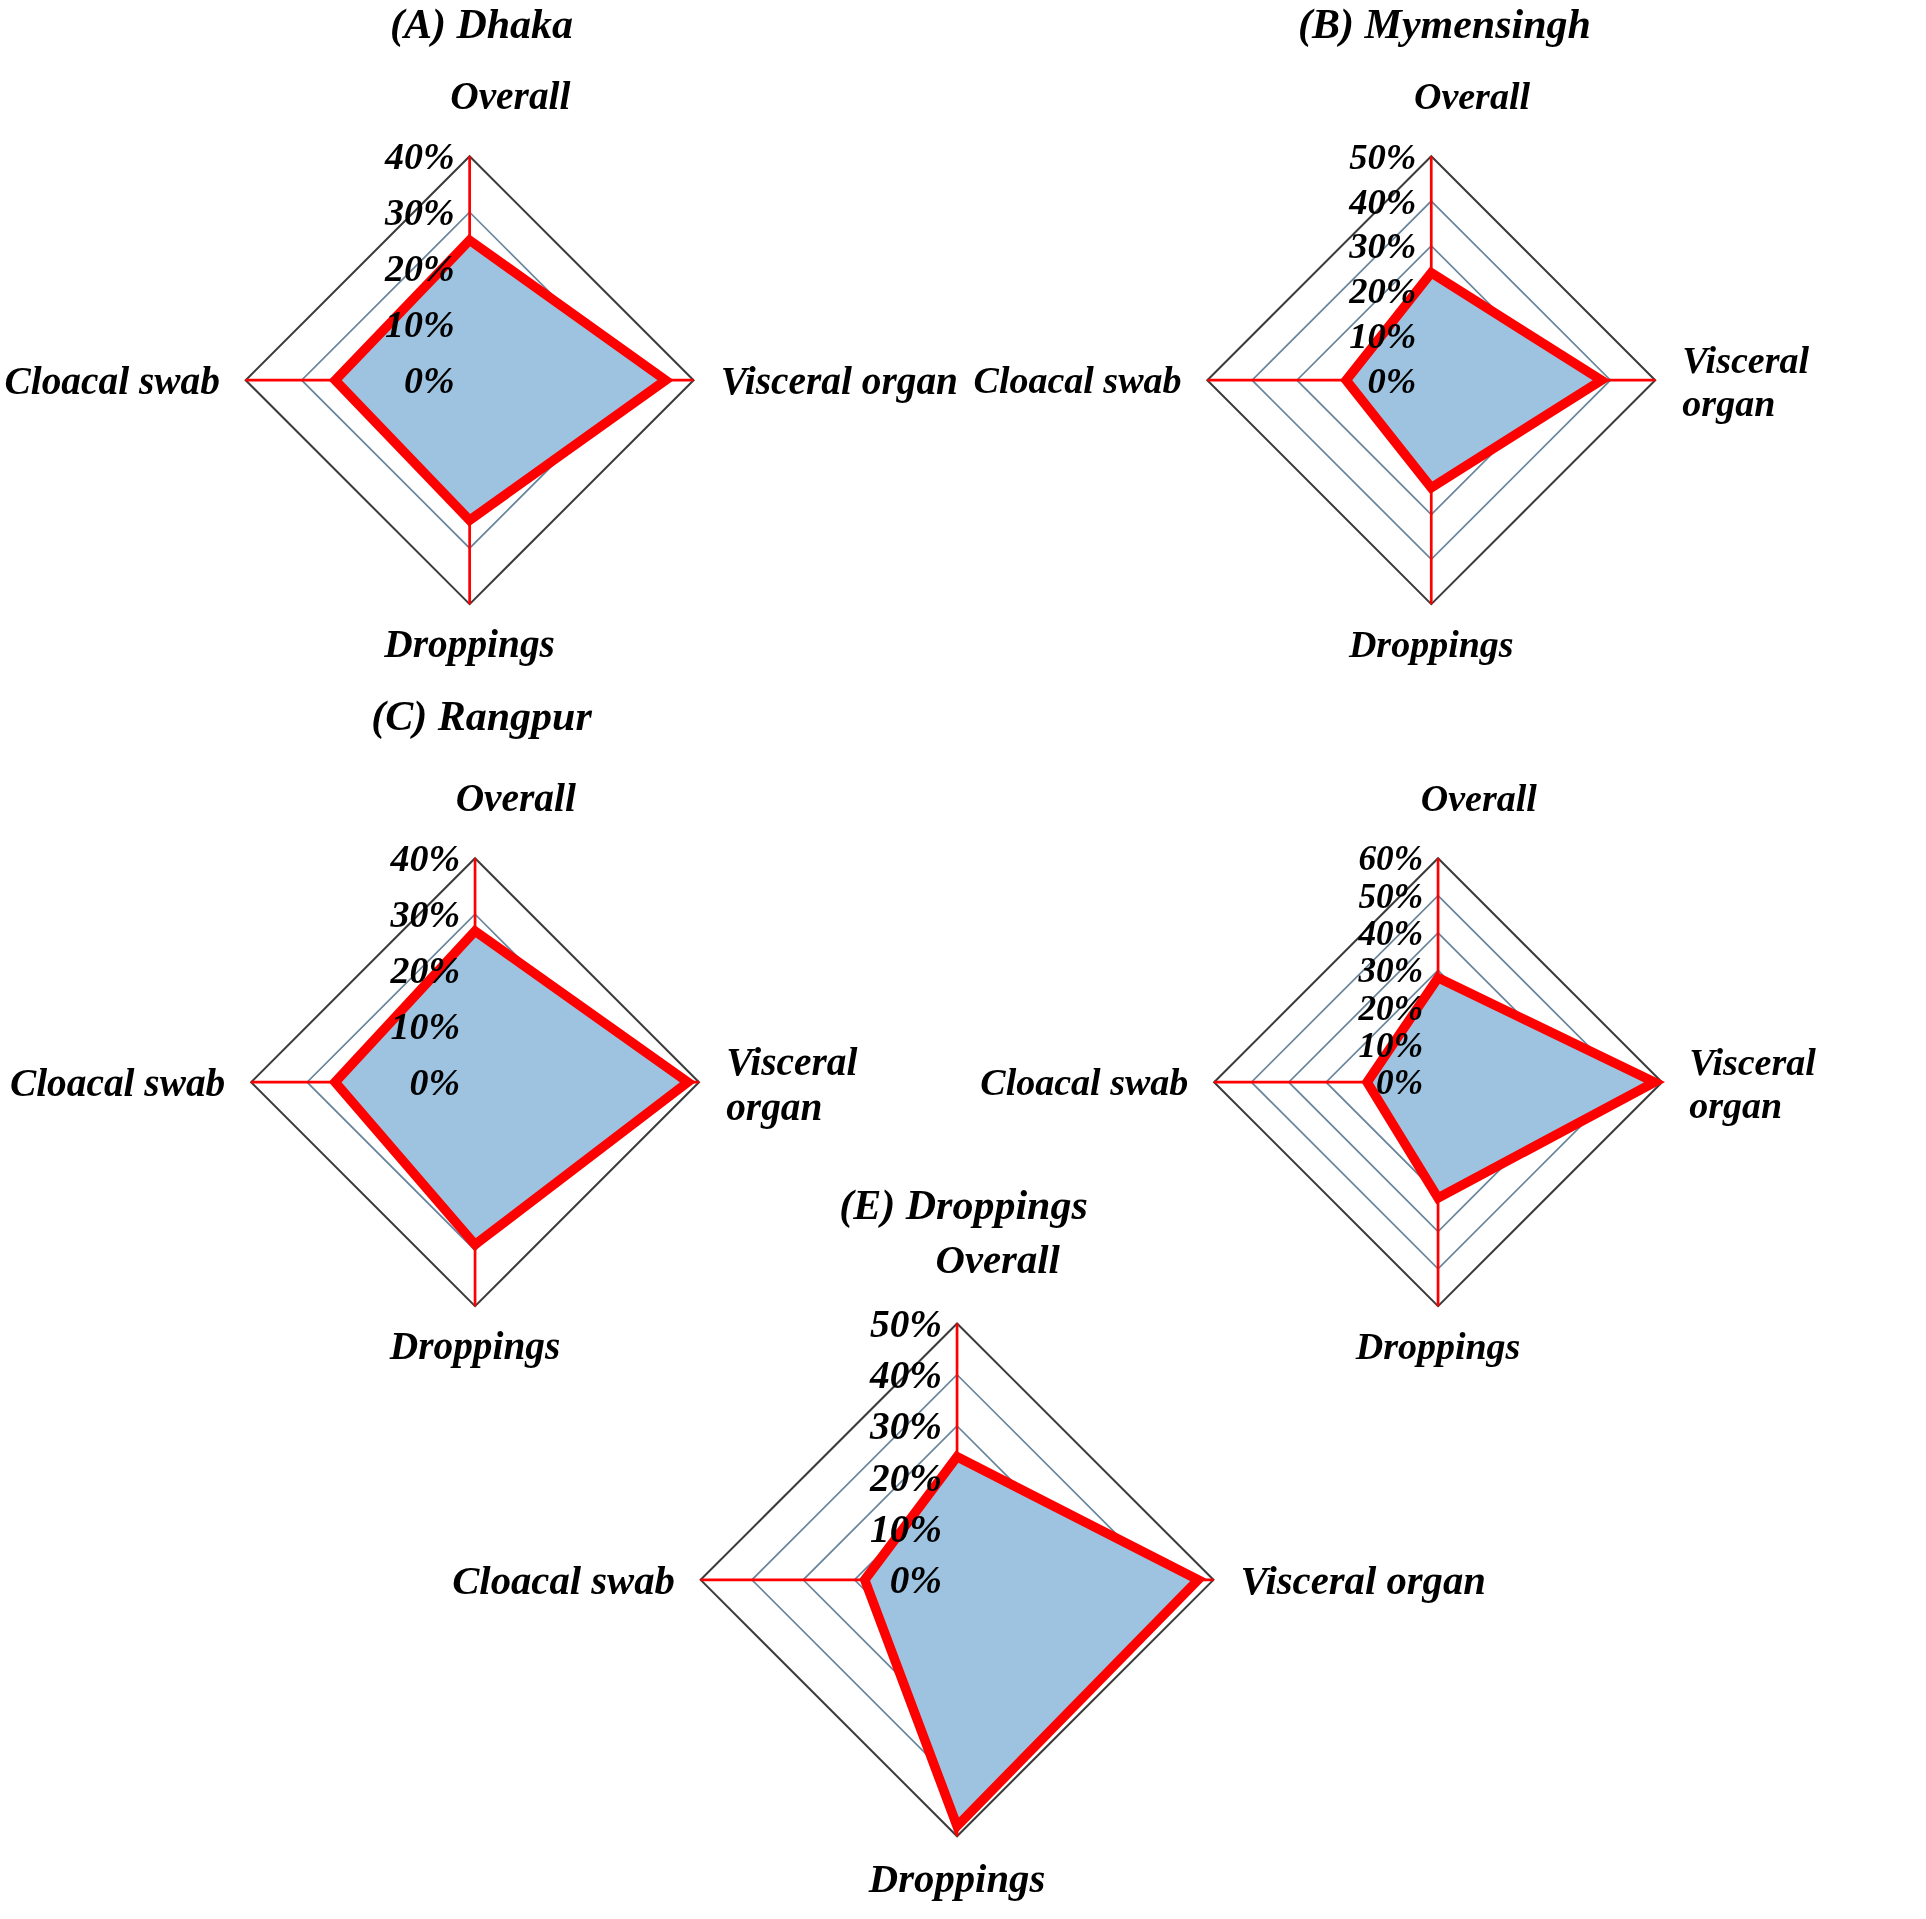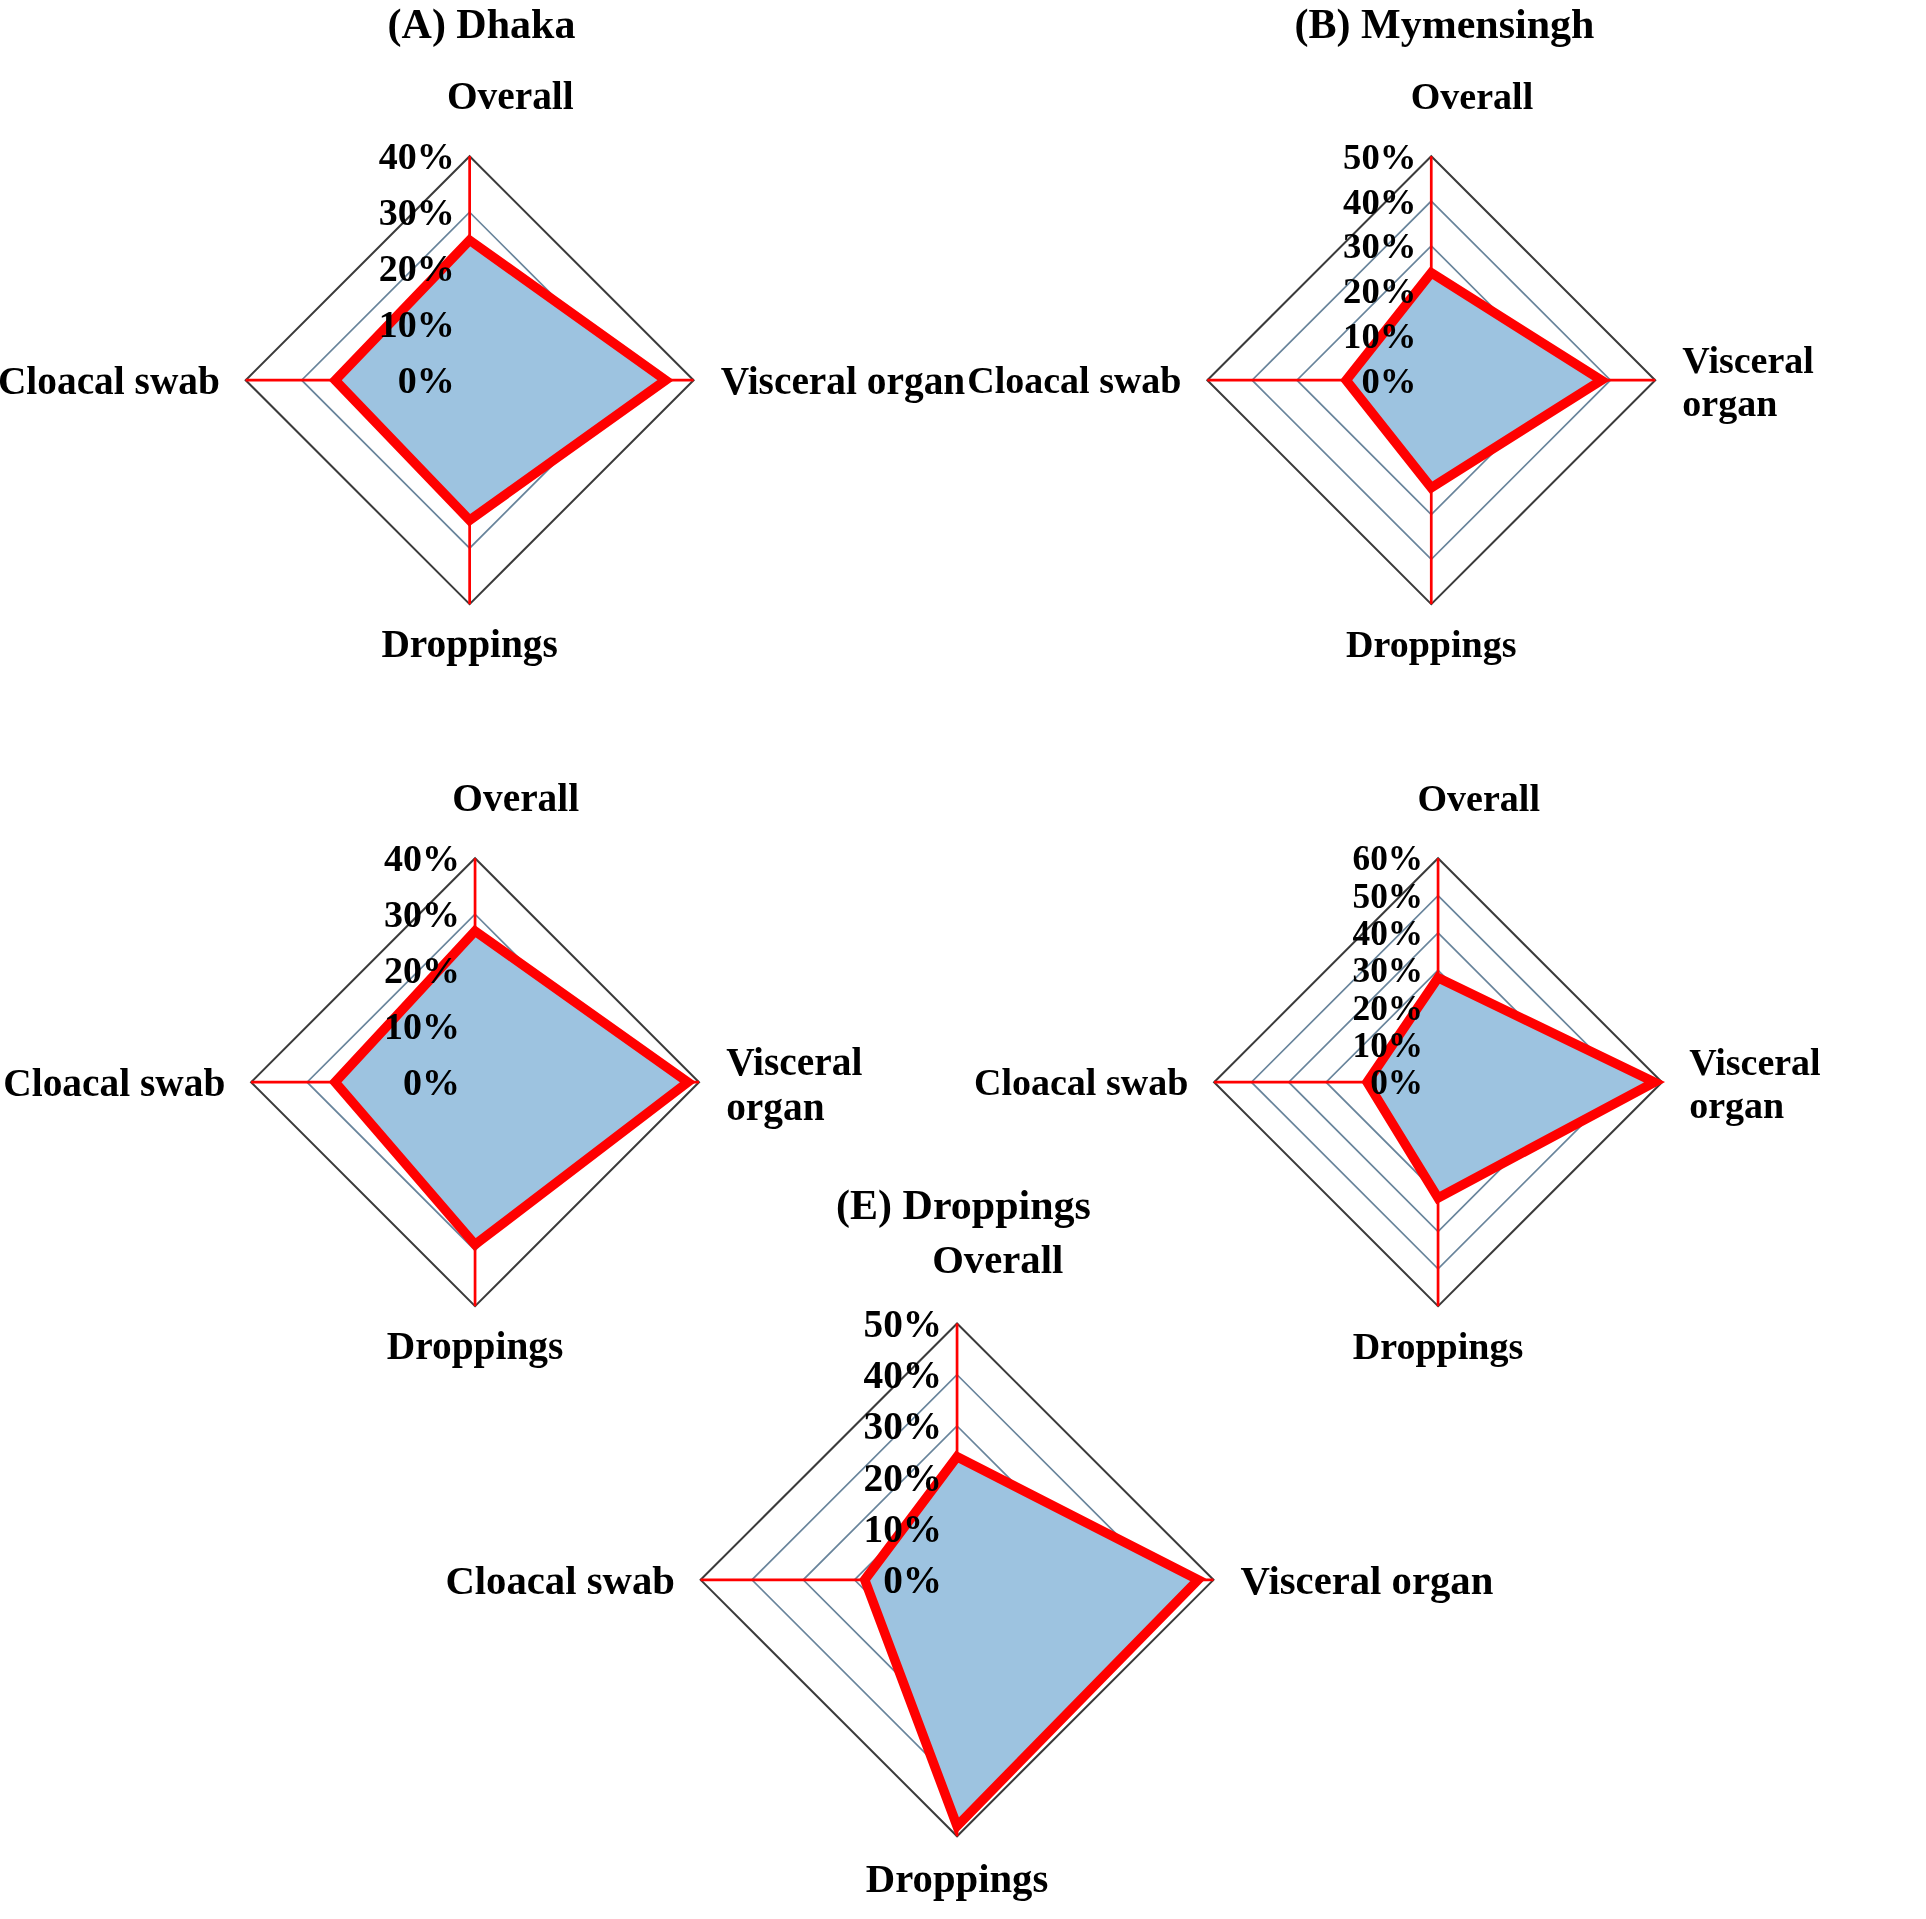--- a/index.html
+++ b/index.html
@@ -7,20 +7,21 @@
     margin: 0; padding: 0;
     background: #ffffff;
     font-family: "Liberation Serif", "DejaVu Serif", serif;
   }
   #figure {
     position: relative;
     width: 1926px;
     height: 1919px;
     background: #ffffff;
     overflow: hidden;
+    font-style: italic;
   }
   .panel {
     position: absolute;
   }
   .panel-title {
     position: absolute;
     left: 0; right: 0;
     top: 0;
     text-align: center;
     font-weight: bold;
@@ -107,20 +108,21 @@
           <text x="750" y="160" text-anchor="middle" font-size="56" class="axis-label">Overall</text>
           <text x="690" y="968" text-anchor="middle" font-size="56" class="axis-label">Droppings</text>
           <text x="322" y="579.04" text-anchor="end" font-size="56" class="axis-label">Cloacal swab</text>
           <text x="1060" y="549.92" text-anchor="start" font-size="56" class="axis-label">Visceral</text>
           <text x="1060" y="613.2" text-anchor="start" font-size="56" class="axis-label">organ</text>
         </svg>
     </div>
   </div>
 
   <div class="panel" style="left:0px; top:692px; width:963px; height:699px;">
+    <div class="panel-title">(C) Rangpur</div>
     <div class="radar-wrap">
       <svg viewBox="0 0 1419 1030" width="963" height="699">
           <polygon points="700,492.5 782.5,575 700,657.5 617.5,575" class="inner-grid"></polygon>
           <polygon points="700,410 865,575 700,740 535,575" class="inner-grid"></polygon>
           <polygon points="700,327.5 947.5,575 700,822.5 452.5,575" class="inner-grid"></polygon>
           <polygon points="700,245 1030,575 700,905 370,575" class="grid-line"></polygon>
           <line x1="700" y1="575" x2="700" y2="245" class="spoke"></line>
           <line x1="700" y1="575" x2="1030" y2="575" class="spoke"></line>
           <line x1="700" y1="575" x2="700" y2="905" class="spoke"></line>
           <line x1="700" y1="575" x2="370" y2="575" class="spoke"></line>

